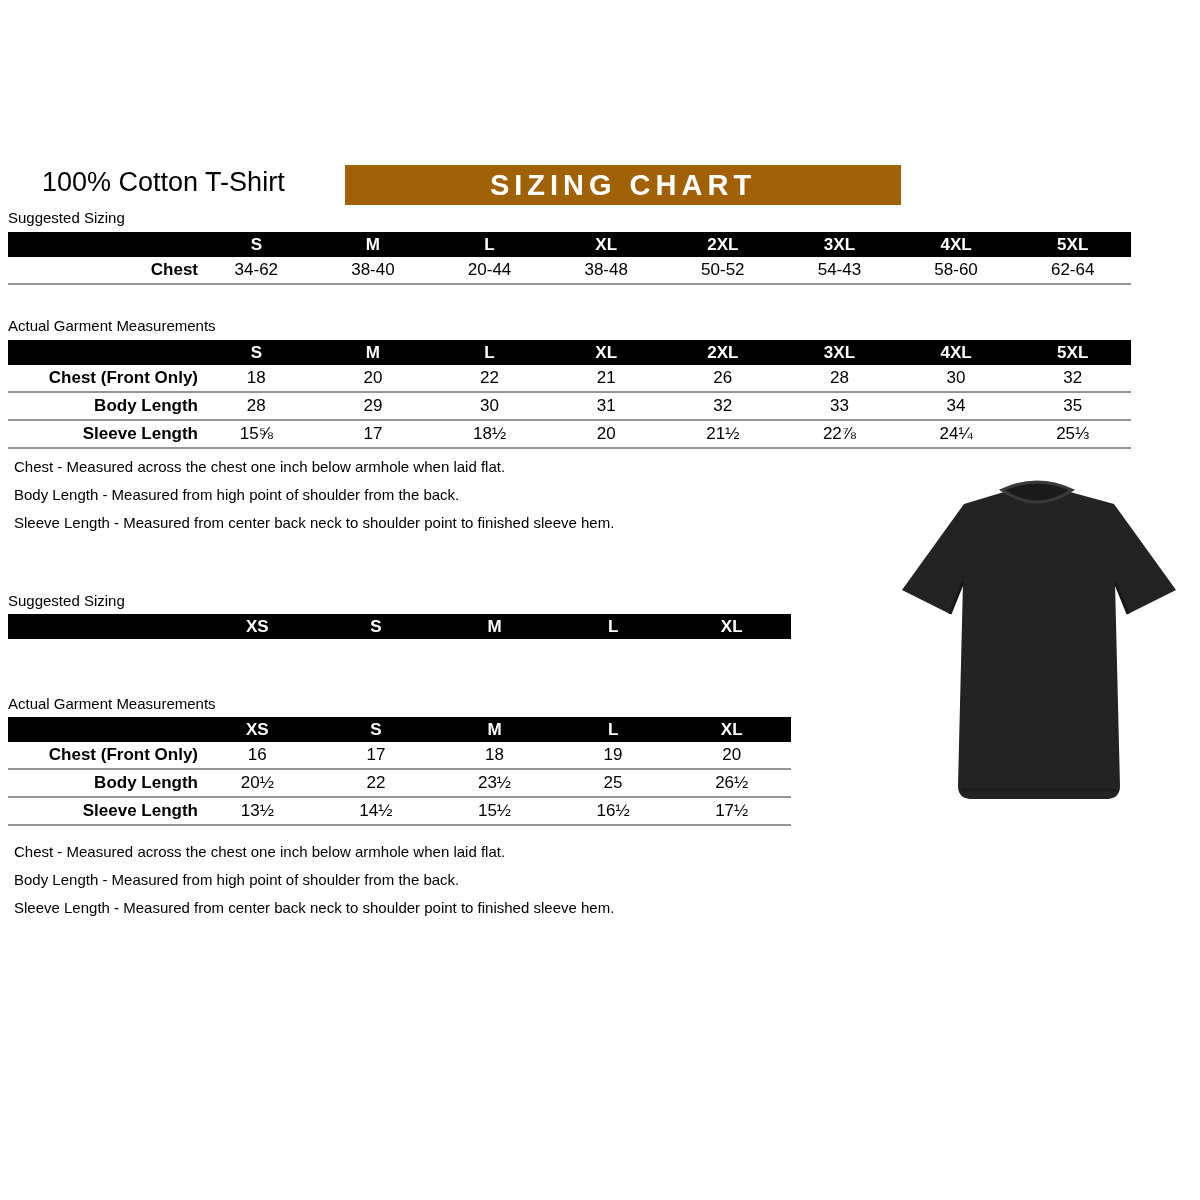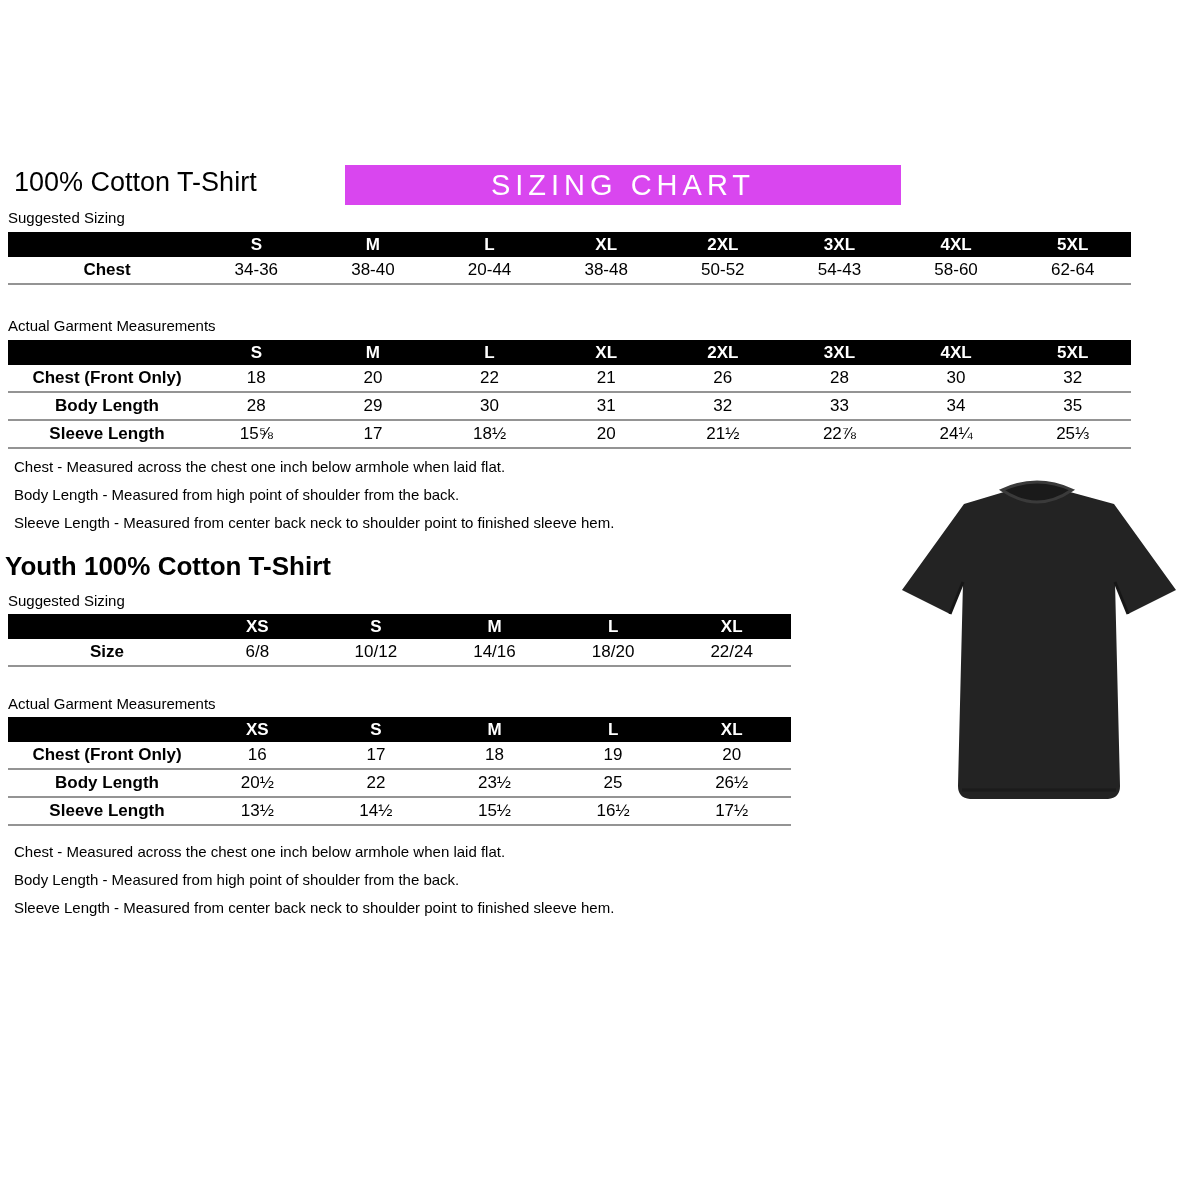--- a/index.html
+++ b/index.html
@@ -1,31 +1,31 @@
 <!DOCTYPE html>
 <html><head>
 <meta charset="utf-8">
 <style>
   html,body{margin:0;padding:0;background:#fff;}
   #canvas{position:relative;width:1200px;height:1200px;background:#fff;overflow:hidden;
           font-family:"Liberation Sans","DejaVu Sans",sans-serif;color:#000;}
   .abs{position:absolute;}
 
-  .main-title{font-size:27px;font-weight:400;white-space:nowrap;}
-  .banner{background:#d946ef;color:#fff;display:flex;align-items:center;justify-content:center;
-          font-weight:400;font-size:29px;letter-spacing:5px;white-space:nowrap;}
+  .main-title{font-size:27px;font-weight:400;white-space:nowrap;margin-left:28px;}
+  .banner{background:#a16207;color:#fff;display:flex;align-items:center;justify-content:center;
+          font-weight:700;font-size:29px;letter-spacing:5px;white-space:nowrap;}
   .sec-label{font-size:15px;font-weight:400;white-space:nowrap;}
   .youth-title{font-size:26px;font-weight:700;white-space:nowrap;}
 
   .ttable{}
   .trow{display:flex;align-items:center;}
   .thead{background:#000;color:#fff;height:25px;font-weight:700;font-size:17px;}
   .tdata{height:26px;border-bottom:2px solid #949494;font-size:17px;}
   .tcell{flex:1;text-align:center;white-space:nowrap;}
-  .tlabel{flex:0 0 190px;text-align:center;padding-left:8px;font-weight:700;box-sizing:border-box;}
+  .tlabel{flex:0 0 190px;text-align:right;padding-left:8px;font-weight:700;box-sizing:border-box;}
 
   .note{font-size:15px;font-weight:400;margin-bottom:11px;white-space:nowrap;}
 </style>
 </head>
 <body>
 
 <div id="canvas">
 
   <div class="abs main-title" style="left:14px;top:167px;">100% Cotton T-Shirt</div>
   <div class="abs banner" style="left:345px;top:165px;width:556px;height:40px;">SIZING CHART</div>
@@ -38,21 +38,21 @@
         <div class="tcell">M</div>
         <div class="tcell">L</div>
         <div class="tcell">XL</div>
         <div class="tcell">2XL</div>
         <div class="tcell">3XL</div>
         <div class="tcell">4XL</div>
         <div class="tcell">5XL</div>
       </div>
       <div class="trow tdata">
         <div class="tcell tlabel">Chest</div>
-        <div class="tcell">34-36</div>
+        <div class="tcell">34-62</div>
         <div class="tcell">38-40</div>
         <div class="tcell">20-44</div>
         <div class="tcell">38-48</div>
         <div class="tcell">50-52</div>
         <div class="tcell">54-43</div>
         <div class="tcell">58-60</div>
         <div class="tcell">62-64</div>
       </div>
     </div>
 
@@ -103,39 +103,30 @@
         <div class="tcell">25⅓</div>
       </div>
     </div>
 
   <div class="abs" style="left:14px;top:458px;">
     <div class="note">Chest - Measured across the chest one inch below armhole when laid flat.</div>
     <div class="note">Body Length - Measured from high point of shoulder from the back.</div>
     <div class="note">Sleeve Length - Measured from center back neck to shoulder point to finished sleeve hem.</div>
   </div>
 
-  <div class="abs youth-title" style="left:5px;top:551px;">Youth 100% Cotton T-Shirt</div>
 
   <div class="abs sec-label" style="left:8px;top:592px;">Suggested Sizing</div>
   <div class="abs ttable" style="left:8px;top:614px;width:783px;">
       <div class="trow thead">
         <div class="tcell tlabel"></div>
         <div class="tcell">XS</div>
         <div class="tcell">S</div>
         <div class="tcell">M</div>
         <div class="tcell">L</div>
         <div class="tcell">XL</div>
-      </div>
-      <div class="trow tdata">
-        <div class="tcell tlabel">Size</div>
-        <div class="tcell">6/8</div>
-        <div class="tcell">10/12</div>
-        <div class="tcell">14/16</div>
-        <div class="tcell">18/20</div>
-        <div class="tcell">22/24</div>
       </div>
     </div>
 
   <div class="abs sec-label" style="left:8px;top:695px;">Actual Garment Measurements</div>
   <div class="abs ttable" style="left:8px;top:717px;width:783px;">
       <div class="trow thead">
         <div class="tcell tlabel"></div>
         <div class="tcell">XS</div>
         <div class="tcell">S</div>
         <div class="tcell">M</div>

